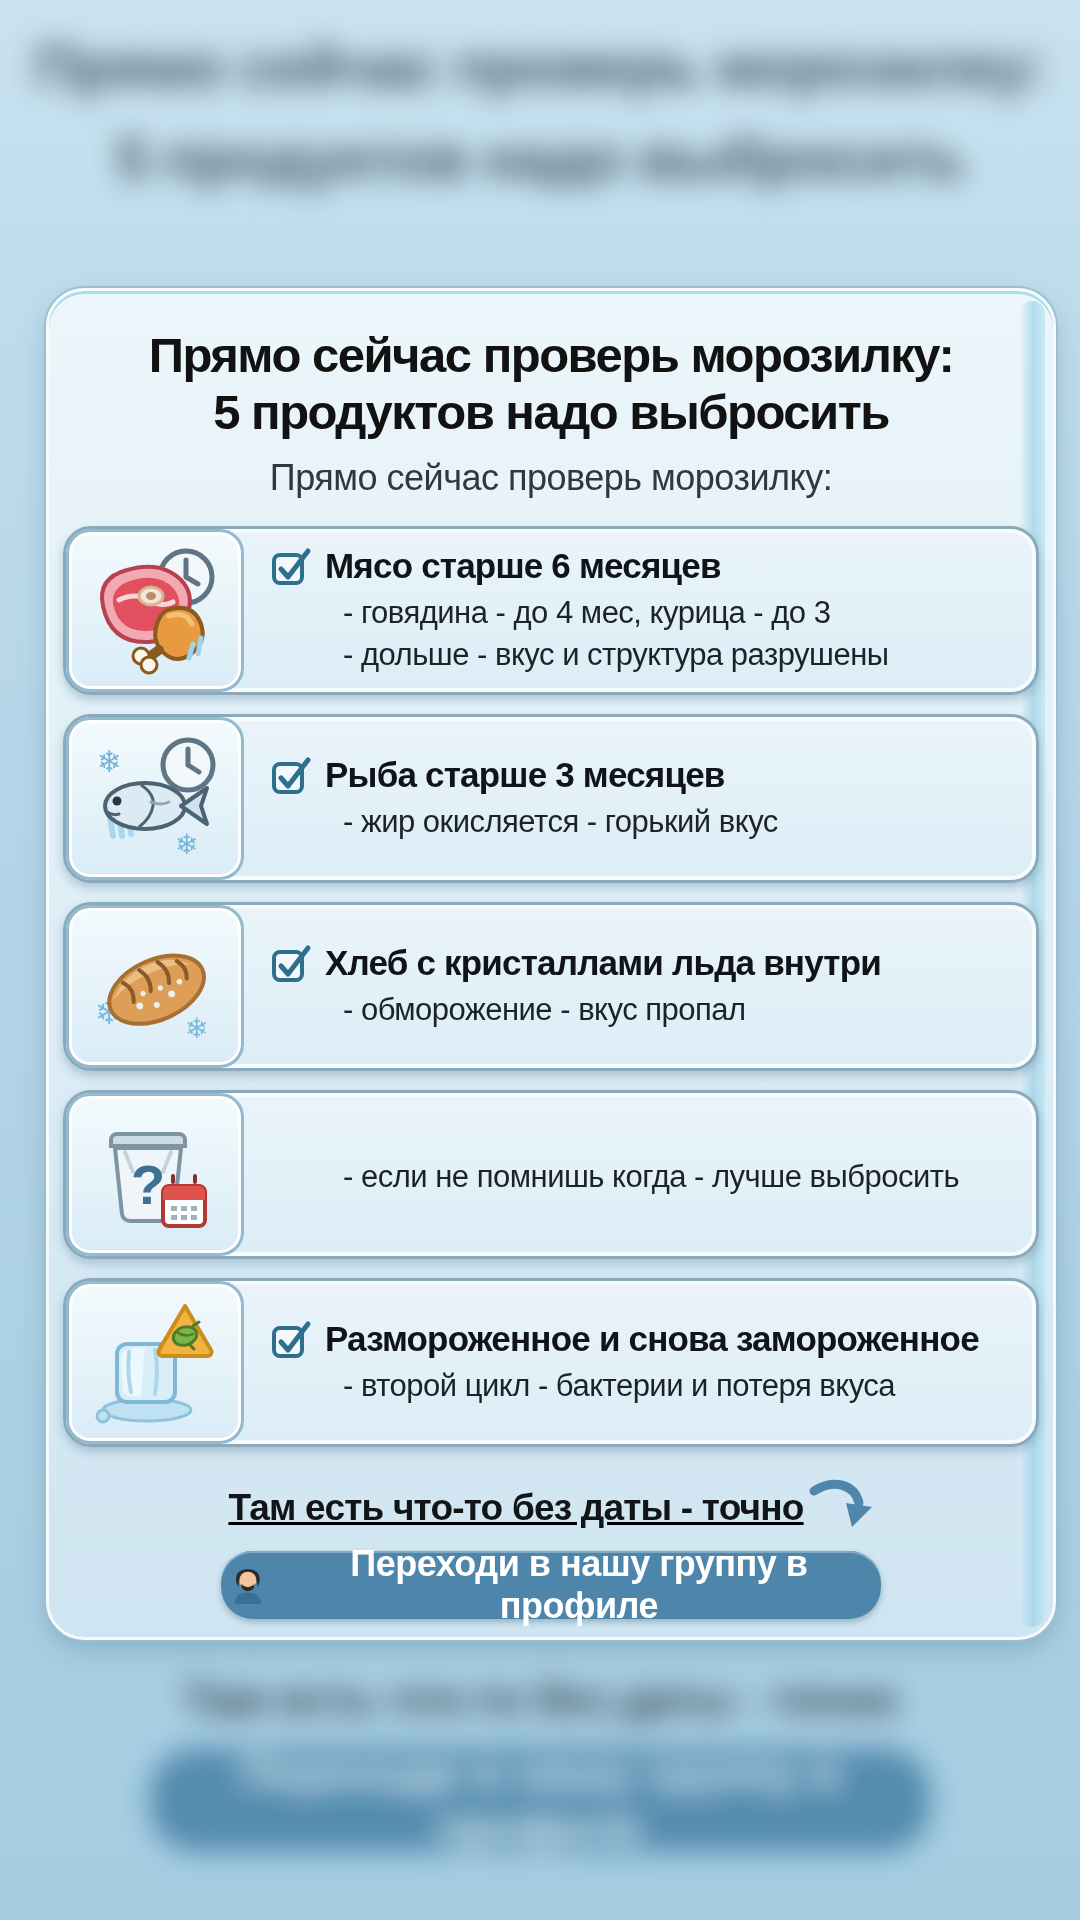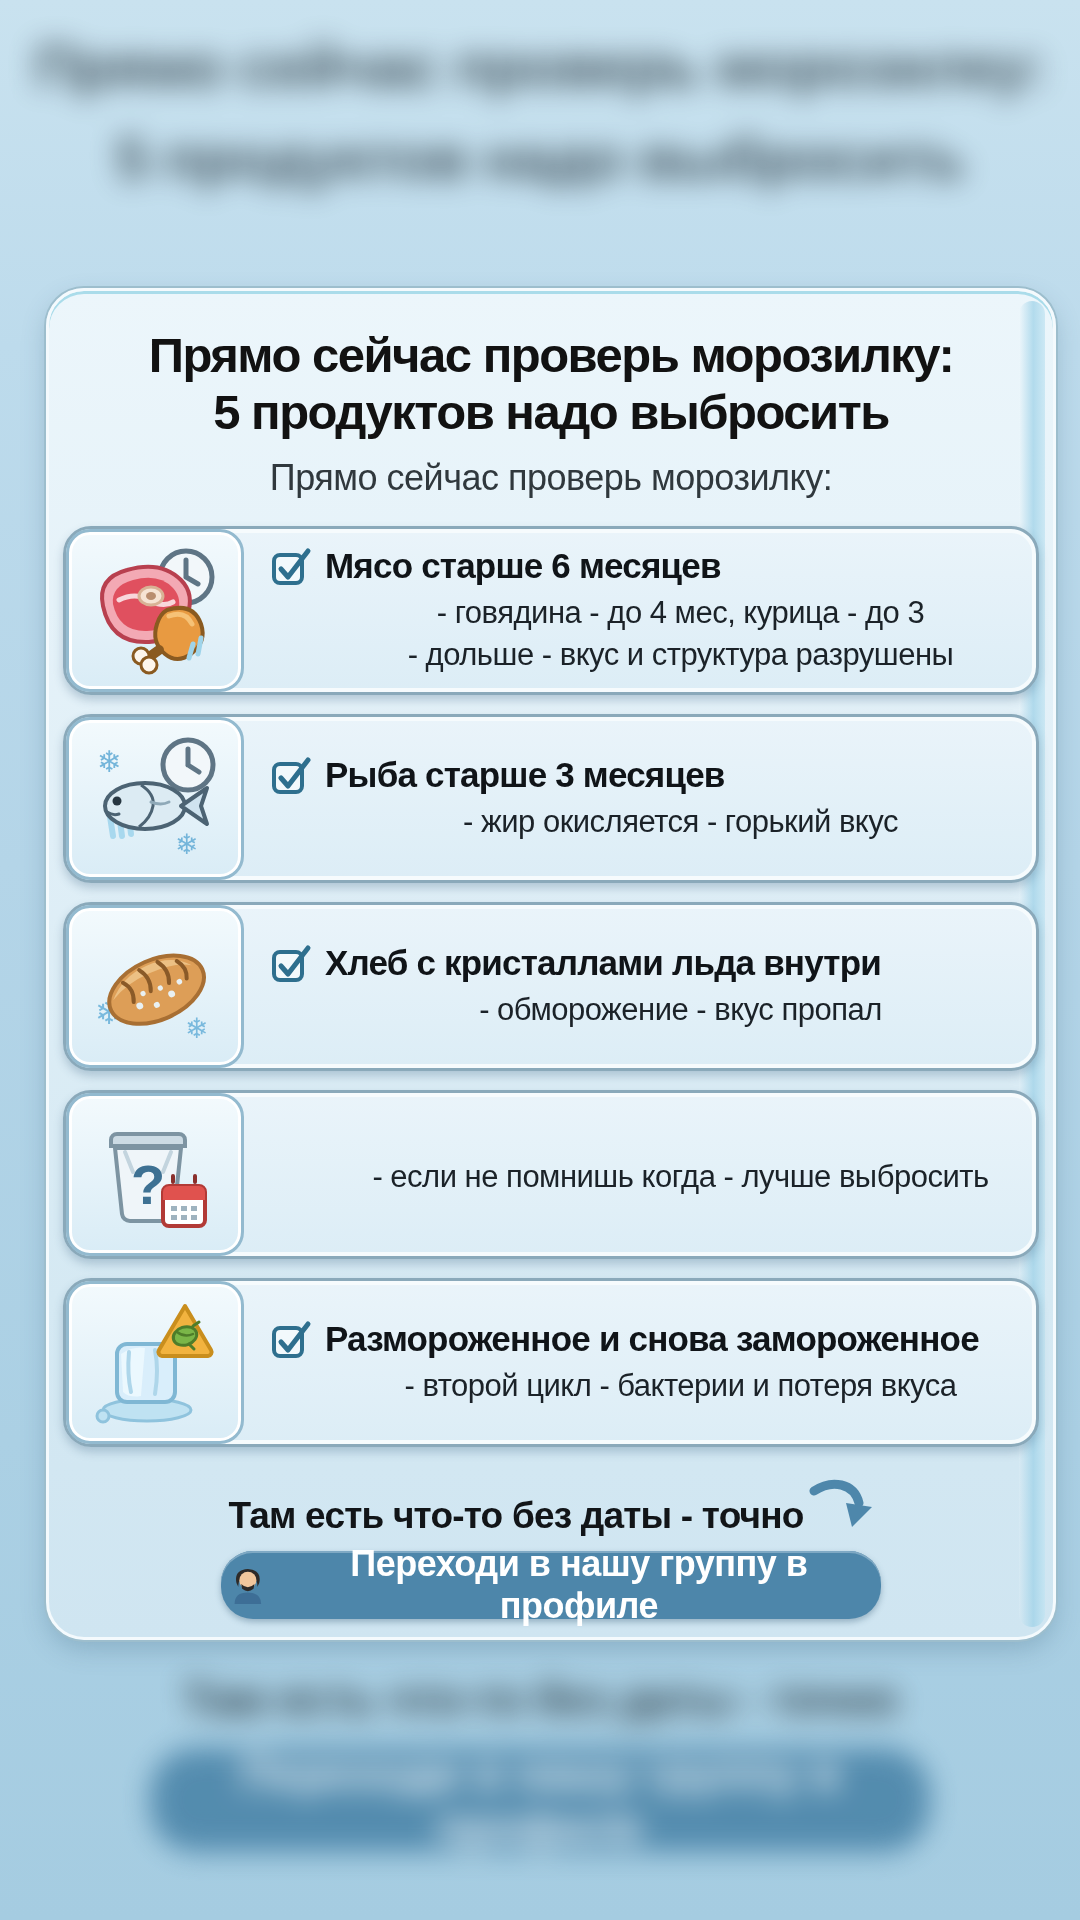--- a/index.html
+++ b/index.html
@@ -48,21 +48,21 @@
   }
 
   .title{
     text-align:center;color:#121212;font-weight:bold;
     font-size:49px;line-height:1.16;letter-spacing:-1.5px;
   }
   .subtitle{
     text-align:center;color:#30383d;font-size:36px;margin-top:16px;letter-spacing:-.5px;
   }
 
-  .rows{display:flex;flex-direction:column;gap:19px;margin-top:27px;text-align:center;}
+  .rows{display:flex;flex-direction:column;gap:19px;margin-top:27px;}
   .row{
     display:flex;align-items:stretch;min-height:163px;border-radius:28px;
     background:linear-gradient(180deg,#eaf4fa,#dcedf6);
     border:3px solid #8aa9ba;
     box-shadow:inset 0 0 0 4px #f6fbfd, 0 5px 10px rgba(55,95,125,.28);
     position:relative;z-index:1;
   }
   .tile{
     flex:0 0 172px;margin:0;border-radius:24px;
     background:linear-gradient(180deg,#f3fafd,#d9ecf6);
@@ -79,21 +79,21 @@
     font-size:35px;font-weight:bold;color:#101418;letter-spacing:-.8px;
   }
   .rowtitle .cb{flex:0 0 auto;}
   .rowdesc{
     margin-left:73px;margin-top:5px;font-size:31px;color:#1b2228;
     line-height:1.33;letter-spacing:-.5px;
   }
 
   
   .cta-line{
-    margin-top:30px;display:flex;align-items:flex-end;justify-content:center;gap:4px;
+    margin-top:30px;display:flex;align-items:center;justify-content:center;gap:4px;text-decoration:underline;
   }
   .cta-text{font-size:37px;font-weight:bold;color:#121518;letter-spacing:-.8px;padding-top:2px;}
   .cta-button{
     margin:14px auto 0;width:660px;height:68px;border-radius:32px;border:none;
     background:linear-gradient(180deg,#revoke 0,#4d86aa);
     background:#4d86aa;
     box-shadow:inset 0 2px 0 #7fa9c4, 0 3px 6px rgba(40,80,110,.35);
     display:flex;align-items:center;justify-content:center;gap:14px;
     color:#ffffff;font-size:36px;font-weight:bold;letter-spacing:-.5px;
     cursor:pointer;font-family:inherit;

